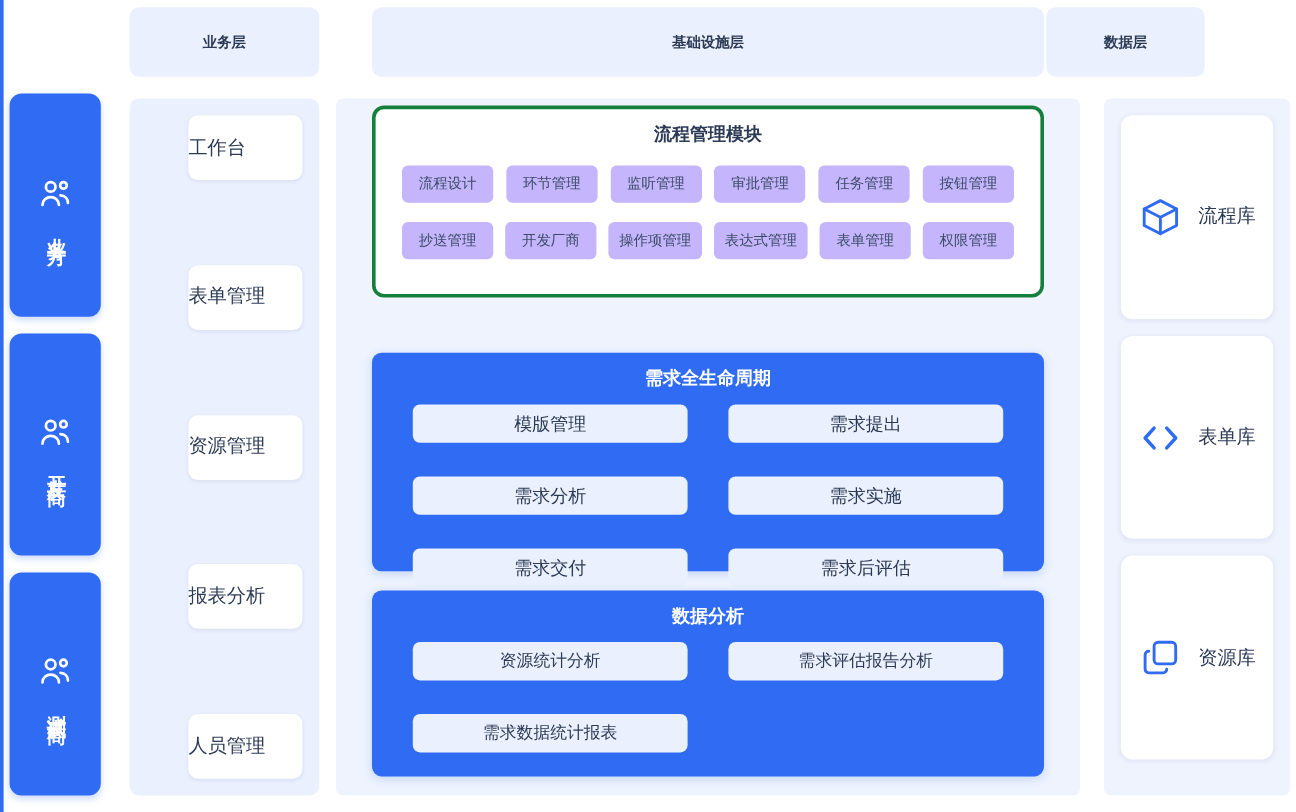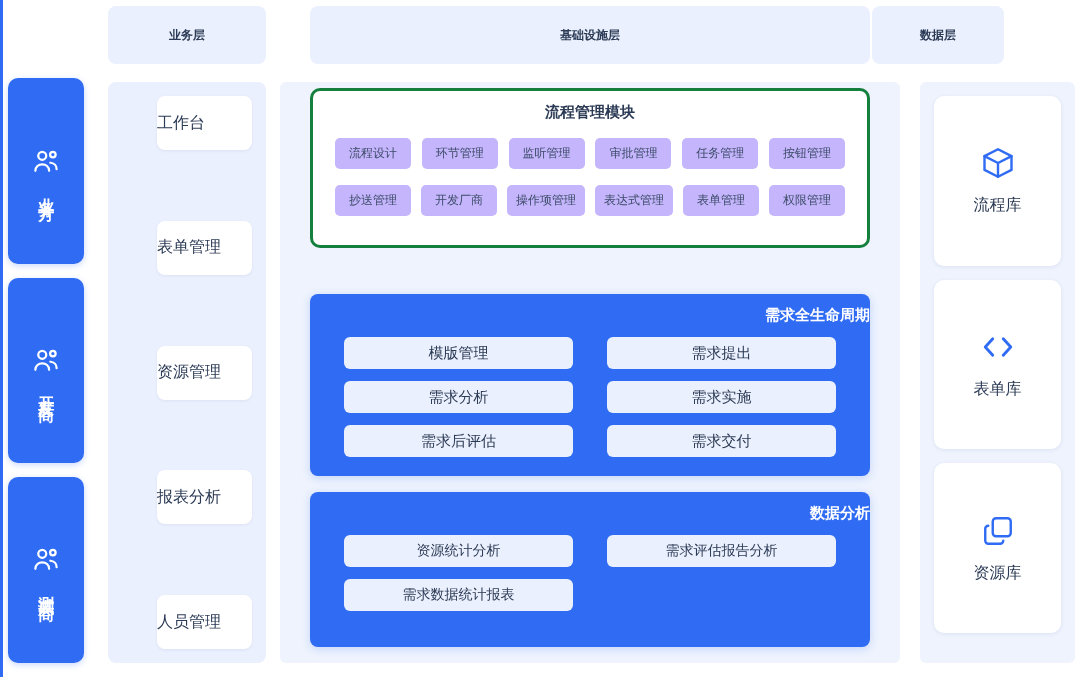--- a/index.html
+++ b/index.html
@@ -151,27 +151,27 @@
     background: #2f6bf3;
     border-radius: 8px;
     box-shadow: 0 2px 8px rgba(47,107,243,0.22);
   }
   #panel-lifecycle { left: 30px; top: 212px; width: 560px; height: 182px; }
   #panel-analysis  { left: 30px; top: 410px; width: 560px; height: 155px; }
   .panel-title {
     color: #ffffff;
     font-size: 15px;
     font-weight: 600;
-    text-align: right;
+    text-align: center;
     padding-top: 12px;
   }
   .panel-grid {
     display: grid;
     grid-template-columns: 1fr 1fr;
-    gap: 12px 34px;
+    gap: 28px 34px;
     padding: 12px 34px 0 34px;
     box-sizing: border-box;
   }
   .pill {
     background: #eaf0fd;
     border-radius: 6px;
     height: 32px;
     display: flex;
     align-items: center;
     justify-content: center;
@@ -194,21 +194,21 @@
     display: flex;
     flex-direction: column;
     justify-content: space-between;
   }
   .store-card {
     background: #ffffff;
     border-radius: 10px;
     flex: 1;
     margin-bottom: 14px;
     display: flex;
-    flex-direction: column;
+    flex-direction: row;
     align-items: center;
     justify-content: center;
     gap: 14px;
     box-shadow: 0 1px 4px rgba(45,70,130,0.09);
   }
   .store-card:last-child { margin-bottom: 16px; }
   .store-card .glyph { width: 36px; height: 36px; display: block; color: #2f6bf3; }
   .store-card .lbl { font-size: 16px; color: #2b3a55; }
 
   
@@ -306,22 +306,22 @@
       </div>
     </div>
 
     <div class="blue-panel" id="panel-lifecycle">
       <div class="panel-title">需求全生命周期</div>
       <div class="panel-grid">
         <div class="pill">模版管理</div>
         <div class="pill">需求提出</div>
         <div class="pill">需求分析</div>
         <div class="pill">需求实施</div>
+        <div class="pill">需求交付</div>
         <div class="pill">需求后评估</div>
-        <div class="pill">需求交付</div>
       </div>
     </div>
 
     <div class="blue-panel" id="panel-analysis">
       <div class="panel-title">数据分析</div>
       <div class="panel-grid">
         <div class="pill">资源统计分析</div>
         <div class="pill">需求评估报告分析</div>
         <div class="pill">需求数据统计报表</div>
       </div>

